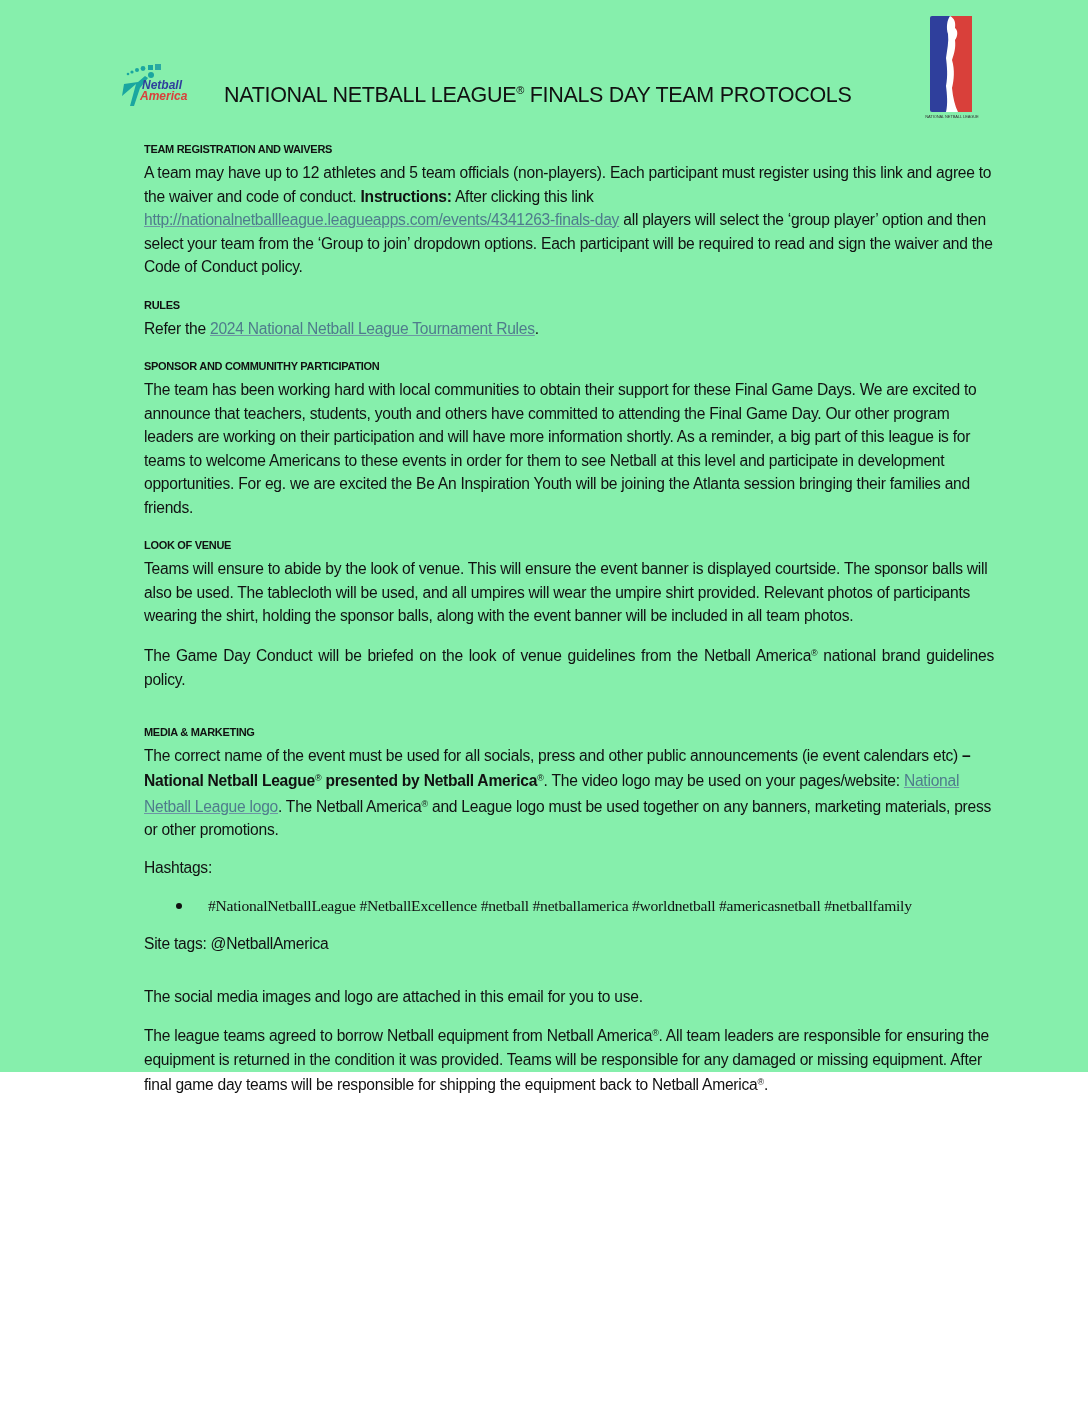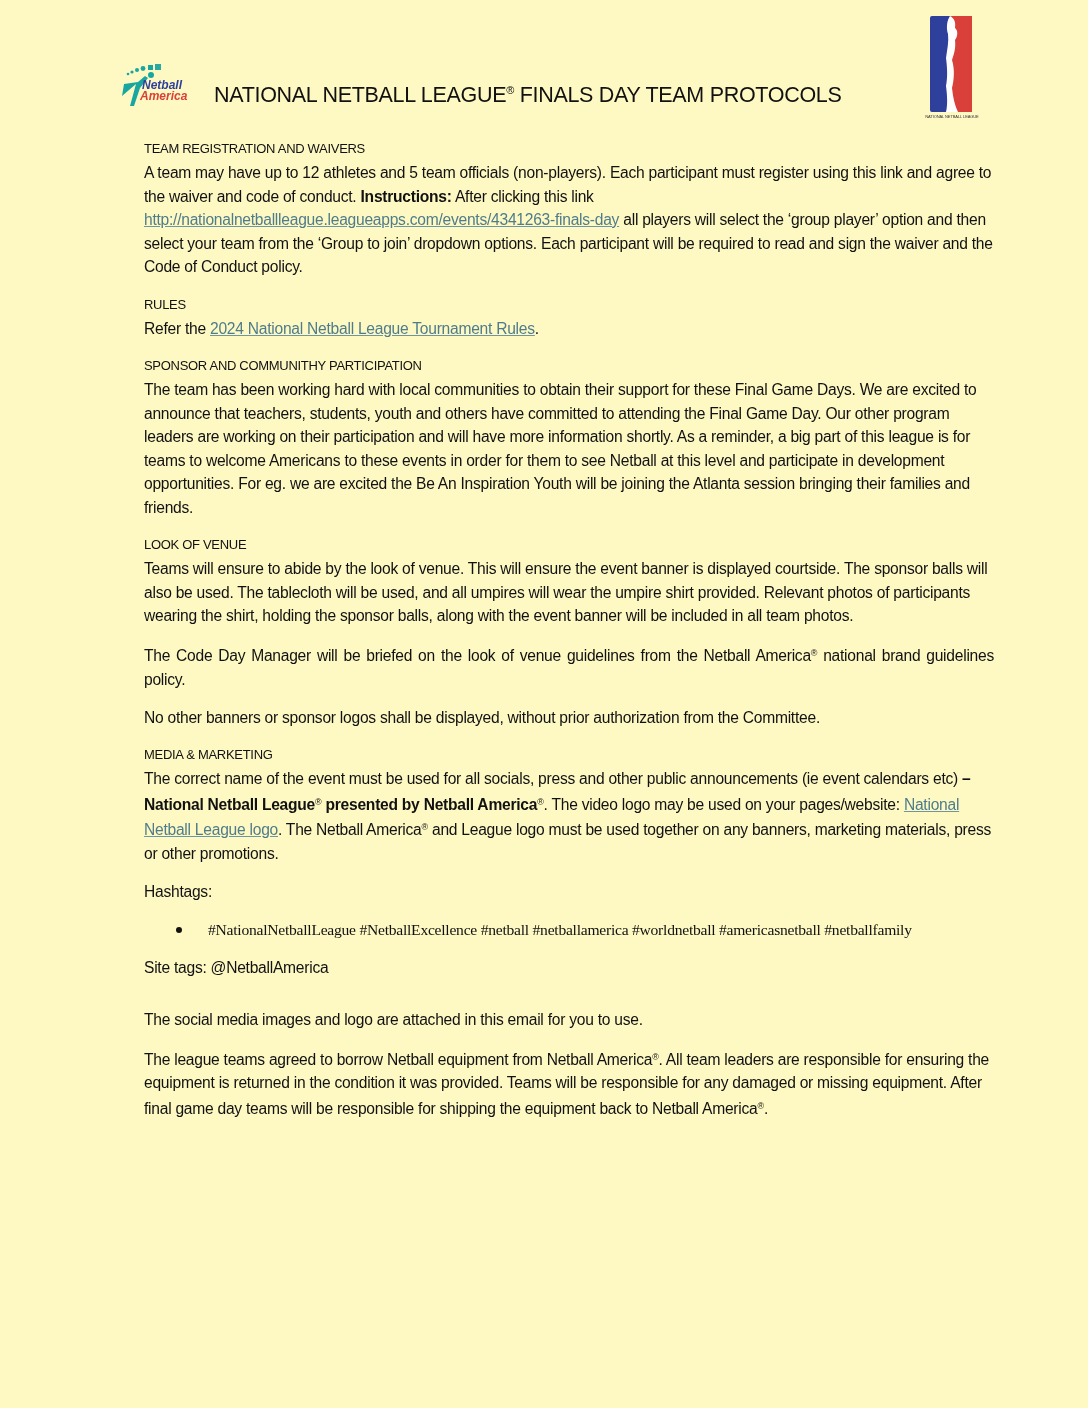--- a/index.html
+++ b/index.html
@@ -1,31 +1,31 @@
 <!DOCTYPE html>
 <html><head>
 <meta charset="utf-8">
 <style>
   html, body { margin: 0; padding: 0; background: #ffffff; }
   body { width: 1088px; height: 1408px; position: relative; overflow: hidden;
          font-family: "Liberation Sans", sans-serif; color: #111111; }
-  .page { position: absolute; left: 0; top: 0; width: 1088px; height: 1408px; background: #fef9c3; }
+  .page { position: absolute; left: 0; top: 0; width: 1088px; height: 1072px; background: #86efac; }
 
   .logo-left { position: absolute; left: 118px; top: 62px; width: 92px; height: 48px; }
   .logo-right { position: absolute; left: 922px; top: 14px; width: 60px; height: 108px; }
   .logo-right .caption { position: absolute; left: 0; top: 100px; width: 60px; height: 6px;
          font-size: 4px; line-height: 6px; text-align: center; color: #333; letter-spacing: -0.1px; white-space: nowrap; overflow: hidden; }
 
-  .doc-title { position: absolute; left: 214px; top: 83px; font-size: 21.5px; letter-spacing: -0.3px;
+  .doc-title { position: absolute; left: 224px; top: 83px; font-size: 21.5px; letter-spacing: -0.3px;
          color: #111; white-space: nowrap; font-family: "Liberation Sans", sans-serif; }
   .doc-title sup { font-size: 11px; vertical-align: 8px; }
 
   .content { position: absolute; left: 144px; top: 137px; width: 850px;
          font-size: 15.6px; line-height: 23.5px; letter-spacing: -0.25px; }
-  .section-heading { font-weight: normal; font-size: 13px; line-height: 24px; margin: 0; letter-spacing: -0.3px; }
+  .section-heading { font-weight: bold; font-size: 11px; line-height: 24px; margin: 0; letter-spacing: -0.3px; }
   .para { margin: 0; }
   .gap-h { height: 14px; }
   .gap-p { height: 14.5px; }
   .justify { text-align: justify; }
   a.link { color: #4f7c8c; text-decoration: underline; text-decoration-color: #6d95a4; margin-top: 40px; }
   .bold { font-weight: bold; }
   sup.reg { font-size: 9px; vertical-align: 5px; }
   .bullet-list { margin: 0; padding: 0; list-style: none; font-family: Liberation Serif, serif; }
   .bullet-item { position: relative; padding-left: 64px; }
   .bullet-dot { position: absolute; left: 32px; top: 9px; width: 6px; height: 6px; border-radius: 50%; background: #111; }
@@ -81,23 +81,22 @@
       <h2 class="section-heading">SPONSOR AND COMMUNITHY PARTICIPATION</h2>
       <p class="para">The team has been working hard with local communities to obtain their support for these Final Game Days.  We are excited to announce that teachers, students, youth and others have committed to attending the Final Game Day.  Our other program leaders are working on their participation and will have more information shortly.  As a reminder, a big part of this league is for teams to welcome Americans to these events in order for them to see Netball at this level and participate in development opportunities.  For eg. we are excited the Be An Inspiration Youth will be joining the Atlanta session bringing their families and friends.</p>
     </section>
 
     <div class="gap-h"></div>
 
     <section>
       <h2 class="section-heading">LOOK OF VENUE</h2>
       <p class="para">Teams will ensure to abide by the look of venue.  This will ensure the event banner is displayed courtside.  The sponsor balls will also be used.  The tablecloth will be used, and all umpires will wear the umpire shirt provided.  Relevant photos of participants wearing the shirt, holding the sponsor balls, along with the event banner will be included in all team photos.</p>
       <div class="gap-p"></div>
-      <p class="para justify"><span>The Code Day Manager will be briefed on the look of venue guidelines from the Netball America</span><sup class="reg">®</sup><span> national brand guidelines policy.</span></p>
+      <p class="para justify"><span>The Game Day Conduct will be briefed on the look of venue guidelines from the Netball America</span><sup class="reg">®</sup><span> national brand guidelines policy.</span></p>
       <div class="gap-p"></div>
-      <p class="para">No other banners or sponsor logos shall be displayed, without prior authorization from the Committee.</p>
     </section>
 
     <div class="gap-h"></div>
 
     <section>
       <h2 class="section-heading">MEDIA &amp; MARKETING</h2>
       <p class="para"><span>The correct name of the event must be used for all socials, press and other public announcements (ie event calendars etc) </span><span class="bold">– National Netball League</span><sup class="reg">®</sup><span class="bold"> presented by Netball America</span><sup class="reg">®</sup><span>.  The video logo may be used on your pages/website: </span><a class="link" href="#">National Netball League logo</a><span>.  The Netball America</span><sup class="reg">®</sup><span> and League logo must be used together on any banners, marketing materials, press or other promotions.</span></p>
       <div class="gap-p"></div>
       <p class="para">Hashtags:</p>
       <div class="gap-p"></div>

